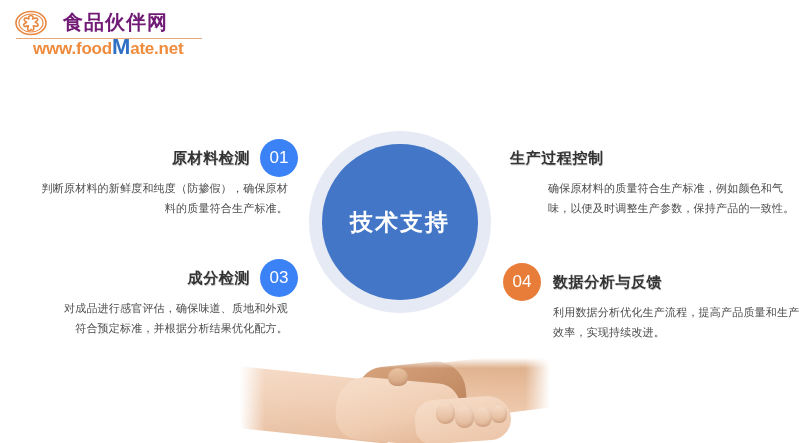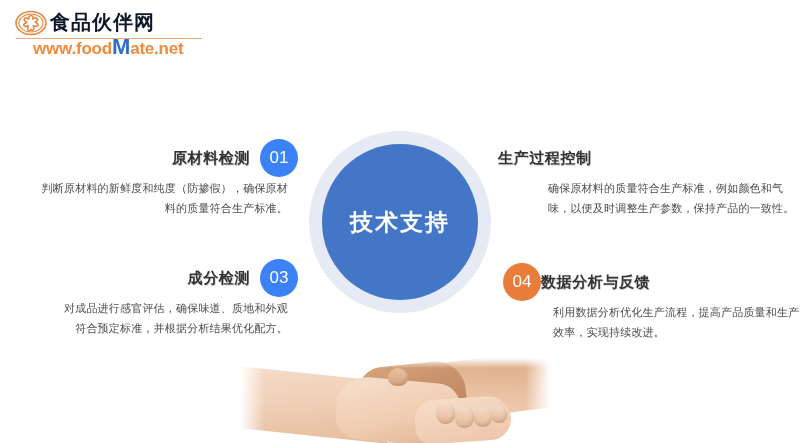--- a/index.html
+++ b/index.html
@@ -32,25 +32,25 @@
   }
   .logo-mark {
     position: absolute;
     left: 0px;
     top: 2px;
     width: 34px;
     height: 26px;
   }
   .logo-cn {
     position: absolute;
-    left: 36px;
+    left: 49px;
     top: 1px;
     font-size: 20px;
     font-weight: bold;
-    color: #0f172a;
+    color: #701a75;
     letter-spacing: 1px;
     line-height: 26px;
     white-space: nowrap;
   }
   .logo-rule {
     position: absolute;
     left: 2px;
     top: 30px;
     width: 186px;
     height: 1px;
@@ -153,21 +153,21 @@
   }
 
   
   .item-left { width: 290px; text-align: right; }
   .item-left .item-head { justify-content: flex-end; }
   .item-left .item-title { margin-right: 10px; }
 
   
   .item-right { width: 300px; text-align: left; }
   .item-right .item-head { justify-content: flex-start; }
-  .item-right .item-title { }
+  .item-right .item-title { margin-left: 12px; }
   .item-right .item-desc { margin-left: 50px; width: 248px; }
 
   #item-01 { left: 8px;  top: 138px; }
   #item-03 { left: 8px;  top: 258px; }
   #item-02 { left: 498px; top: 138px; }
   #item-04 { left: 503px; top: 262px; }
 
   #item-01 .item-desc { width: 250px; margin-left: 30px; }
   #item-03 .item-desc { width: 226px; margin-left: 54px; }
 

